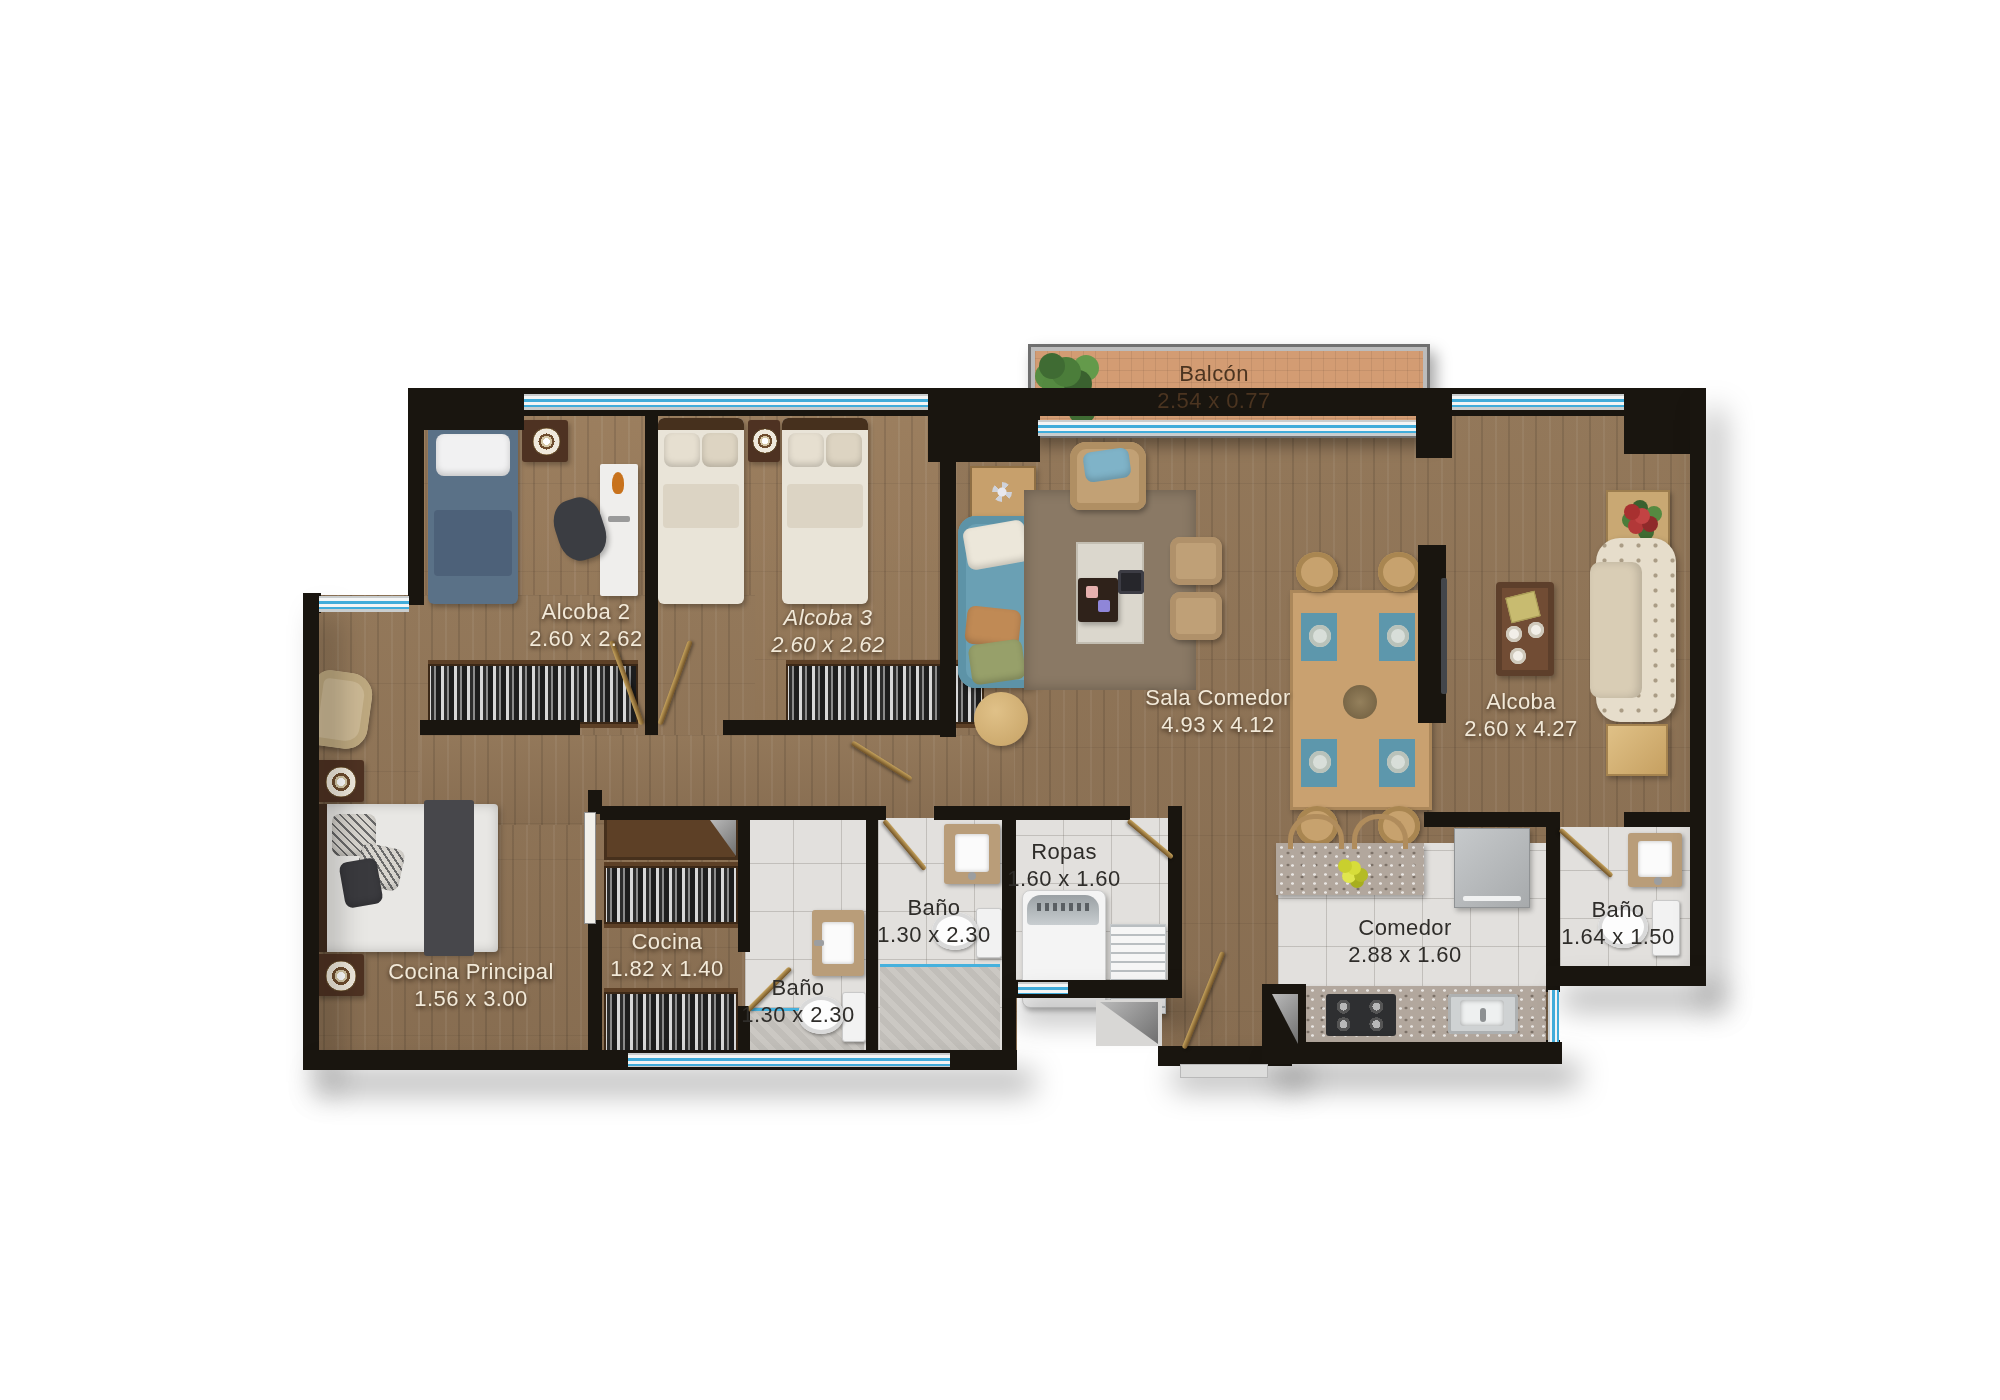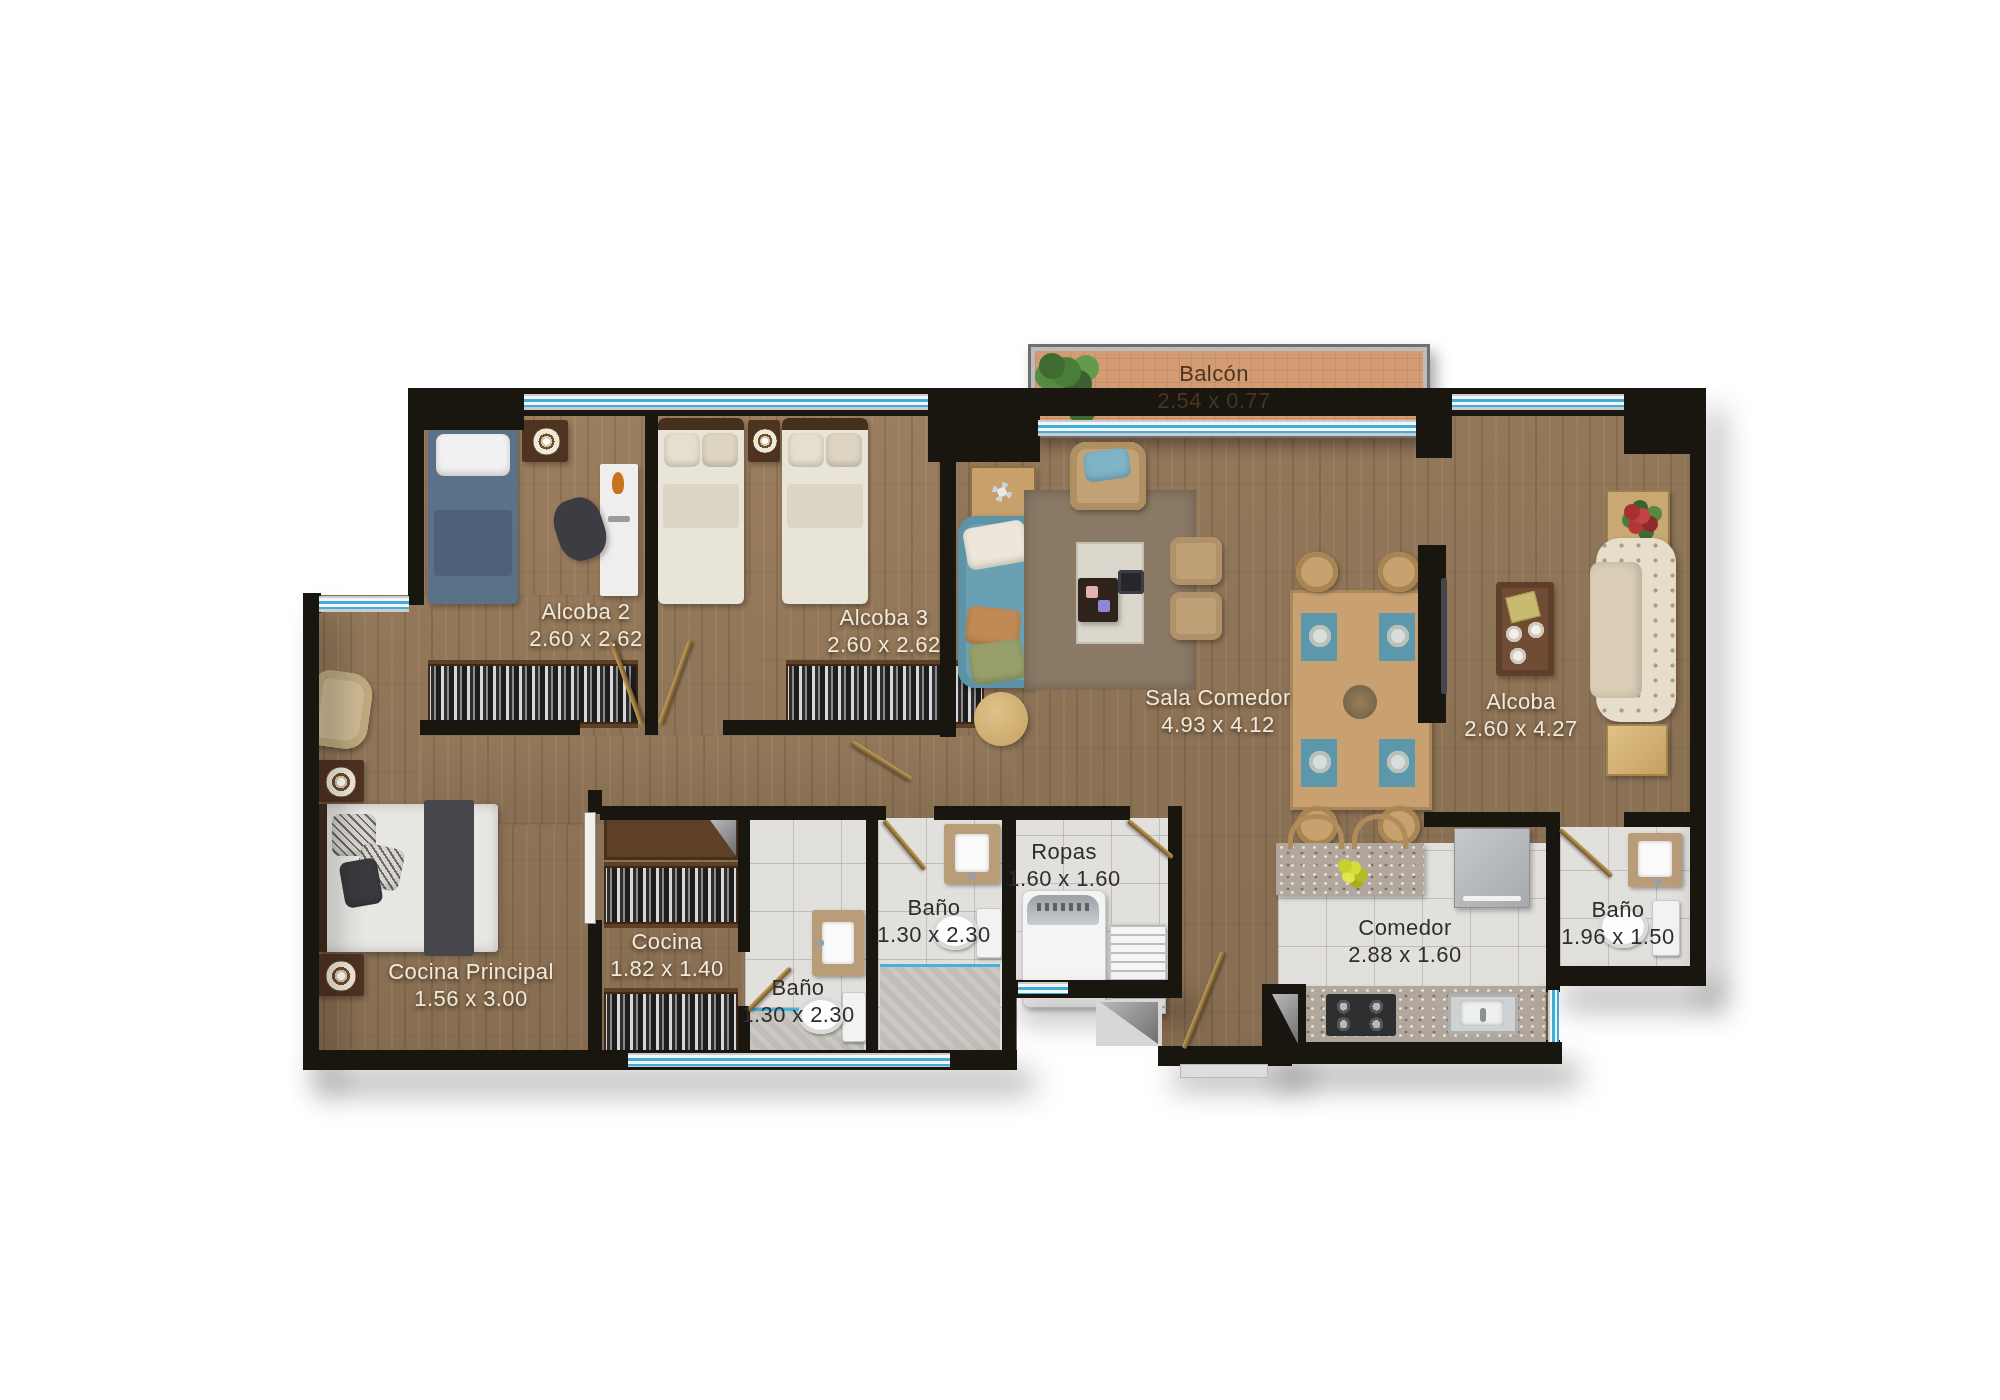--- a/index.html
+++ b/index.html
@@ -332,21 +332,21 @@
   <div class="wedge" style="left:1100px;top:1002px;width:58px;height:42px;"></div>
 
   <div class="rlabel balc" style="left:1214px;top:360px;">
     <span>Balcón</span>
     <span>2.54 x 0.77</span>
   </div>
   <div class="rlabel" style="left:586px;top:598px;">
     <span>Alcoba 2</span>
     <span>2.60 x 2.62</span>
   </div>
-  <div class="rlabel" style="left:884px;top:604px;">
+  <div class="rlabel" style="left:828px;top:604px;font-style:italic;">
     <span>Alcoba 3</span>
     <span>2.60 x 2.62</span>
   </div>
   <div class="rlabel" style="left:1218px;top:684px;">
     <span>Sala Comedor</span>
     <span>4.93 x 4.12</span>
   </div>
   <div class="rlabel" style="left:1521px;top:688px;">
     <span>Alcoba</span>
     <span>2.60 x 4.27</span>
@@ -370,16 +370,16 @@
   <div class="rlabel dark" style="left:1064px;top:838px;">
     <span>Ropas</span>
     <span>1.60 x 1.60</span>
   </div>
   <div class="rlabel dark" style="left:1405px;top:914px;">
     <span>Comedor</span>
     <span>2.88 x 1.60</span>
   </div>
   <div class="rlabel dark" style="left:1618px;top:896px;">
     <span>Baño</span>
-    <span>1.96 x 1.50</span>
+    <span>1.64 x 1.50</span>
   </div>
 
 </div>
 
 </body></html>

